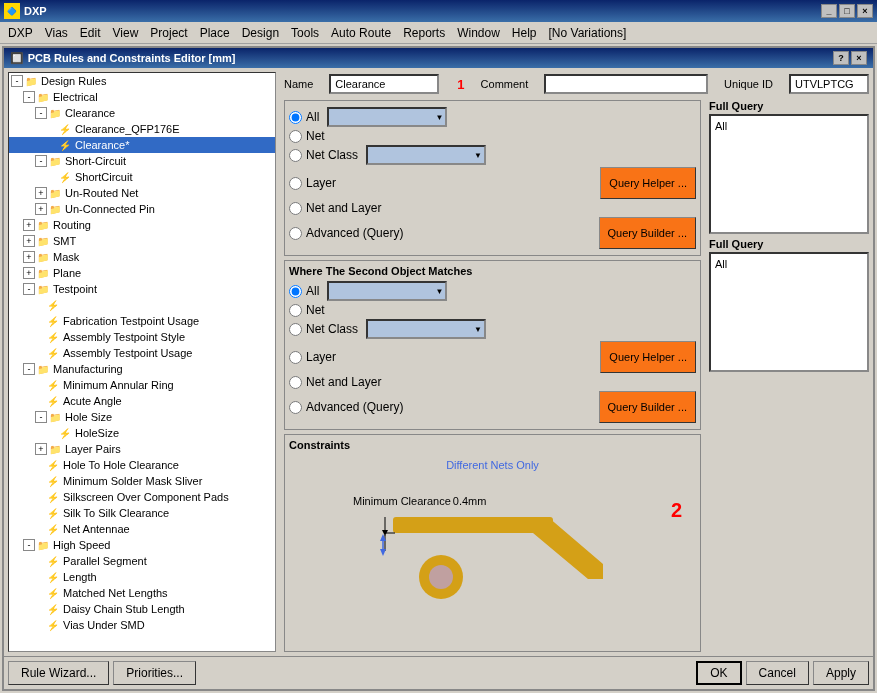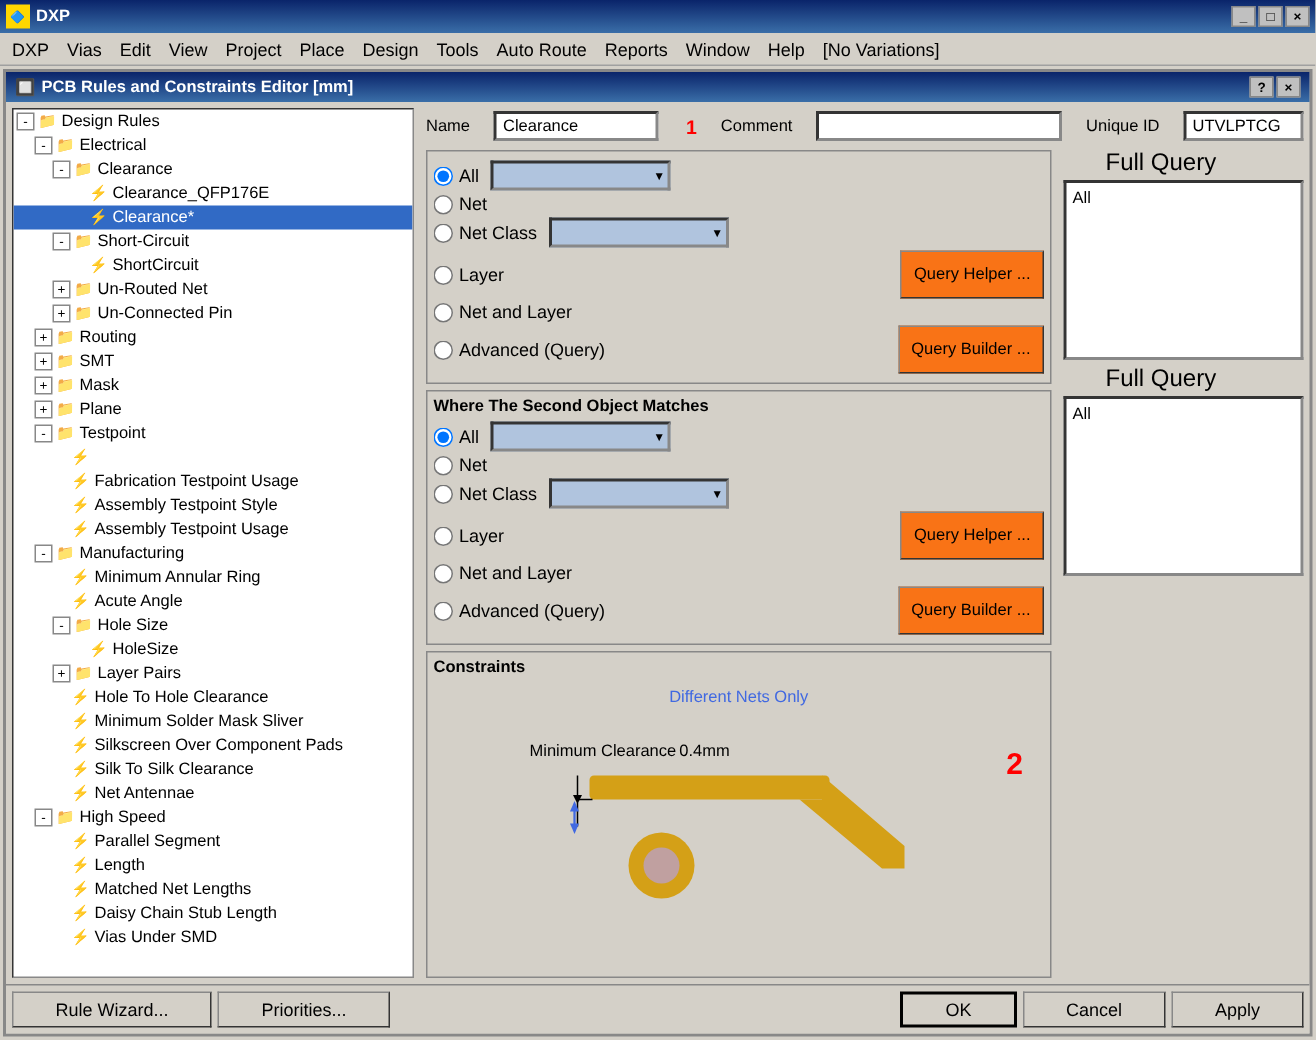--- a/index.html
+++ b/index.html
@@ -46,25 +46,25 @@
     .section-box { border: 1px solid #888; padding: 4px; background: #d4d0c8; }
     .section-title { font-size: 11px; font-weight: bold; margin-bottom: 4px; }
     .radio-row { display: flex; align-items: center; gap: 4px; margin: 2px 0; }
     .radio-row input[type=radio] { margin: 0; }
     .dropdown { height: 20px; border: 2px inset #888; background: #b0c4de; width: 120px; font-size: 11px; padding: 0 2px; display: flex; align-items: center; }
     .dropdown-arrow { margin-left: auto; font-size: 8px; }
     .btn-small { height: 32px; padding: 0 8px; border: 1px outset #888; background: #f97316; font-size: 11px; cursor: pointer; display: flex; align-items: center; justify-content: center; }
 
     
     .full-query-box { background: white; border: 2px inset #888; padding: 4px; font-size: 11px; flex: 1; min-height: 60px; }
-    .full-query-label { font-size: 16px; font-weight: normal; margin-bottom: 2px; margin-left: 28px; }
+    .full-query-label { font-size: 11px; font-weight: bold; margin-bottom: 2px; }
 
     
     .bottom-buttons { display: flex; align-items: center; padding: 4px; gap: 4px; border-top: 1px solid #888; background: #d4d0c8; }
-    .btn-main { height: 24px; padding: 0 28px; border: 1px outset #888; background: #d4d0c8; font-size: 12px; cursor: pointer; display: flex; align-items: center; justify-content: center; }
+    .btn-main { height: 24px; padding: 0 12px; border: 1px outset #888; background: #d4d0c8; font-size: 12px; cursor: pointer; display: flex; align-items: center; justify-content: center; }
     .btn-main.default { border: 2px solid #000; }
     .spacer { flex: 1; }
 
     
     .icon-folder { color: #ffd700; }
 
     
     .tree-panel::-webkit-scrollbar { width: 16px; }
     .tree-panel::-webkit-scrollbar-track { background: #d4d0c8; }
     .tree-panel::-webkit-scrollbar-thumb { background: #a0a0a0; border: 1px solid #888; }

